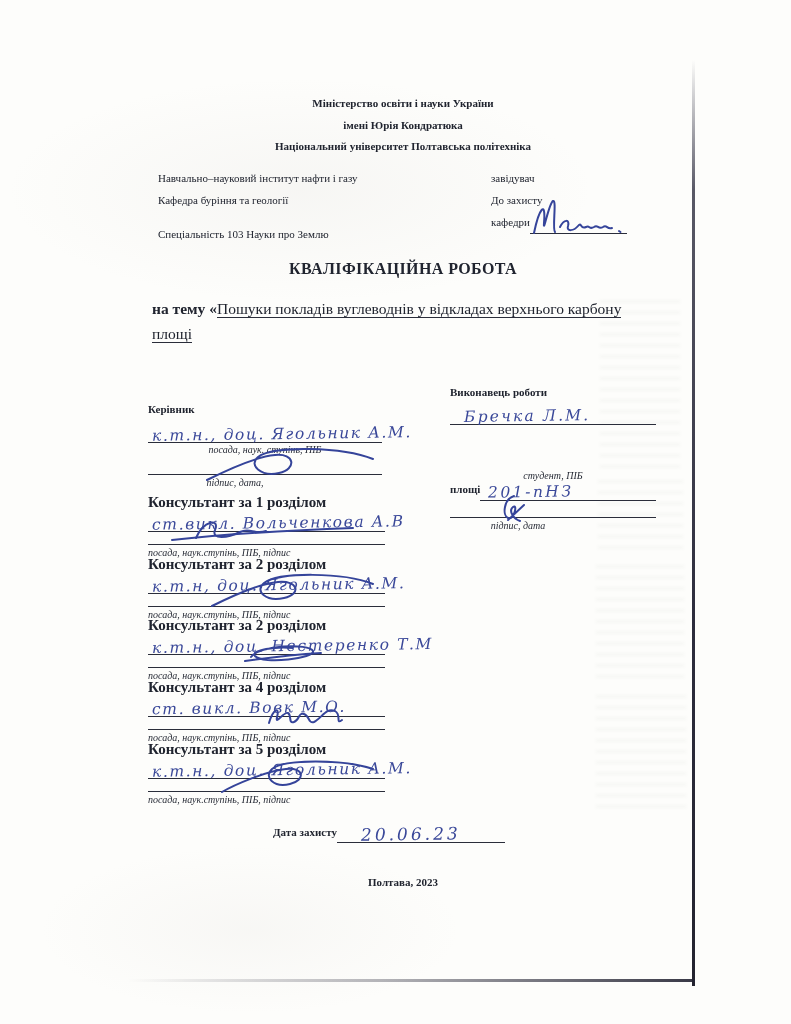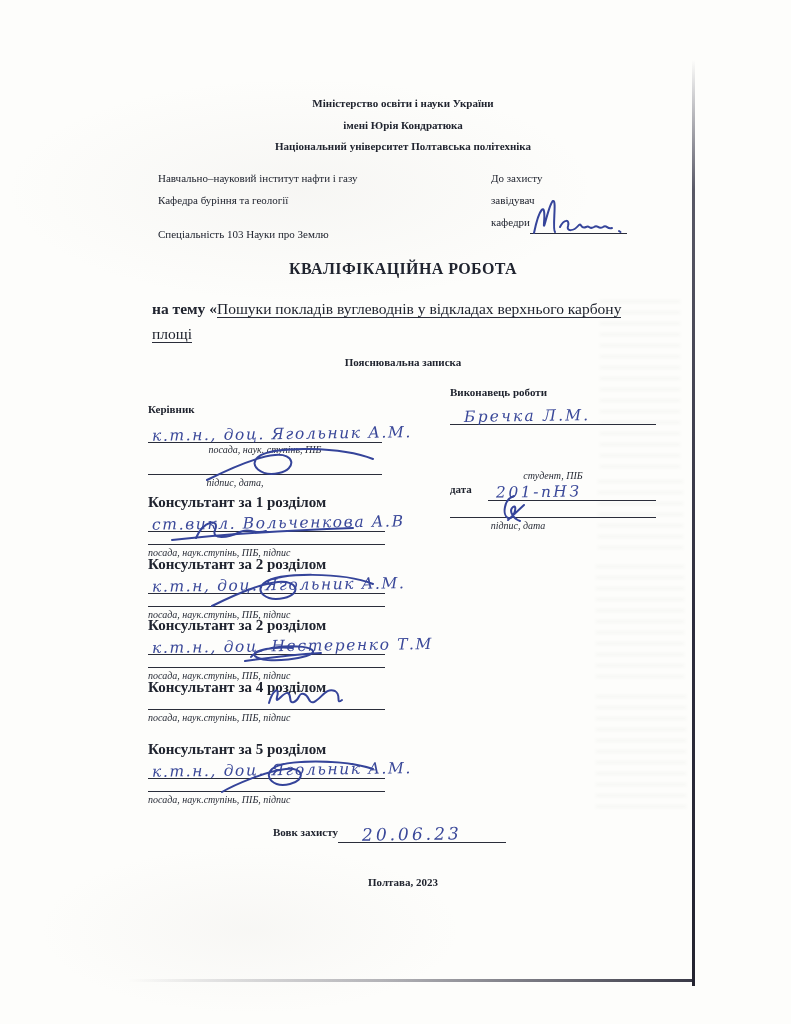--- a/index.html
+++ b/index.html
@@ -63,43 +63,42 @@
     <div>Національний університет Полтавська політехніка</div>
   </div>
 
   <div class="abs t15" style="left:158px;top:168px;width:340px;">
     <div>Навчально–науковий інститут нафти і газу</div>
     <div>Кафедра буріння та геології</div>
   </div>
   <div class="abs t15" style="left:158px;top:224px;width:360px;">Спеціальність 103 Науки про Землю</div>
 
   <div class="abs t15" style="left:491px;top:168px;width:175px;">
+    <div>завідувач</div>
     <div>До захисту</div>
-    <div>завідувач</div>
     <div class="row" style="margin-top:1px;">
       <span>кафедри</span>
       <span class="underl" style="display:inline-block;width:97px;height:19px;position:relative;">
         <svg class="sig" style="left:-6px;top:-17px;" width="108" height="40" viewBox="0 0 108 40">
           <path d="M10 36 C15 12 22 2 20 26 C19 38 25 6 29 4 C33 2 28 32 31 35"></path>
           <path d="M36 30 C40 22 46 22 44 29 C42 35 50 34 54 29 C58 24 56 33 62 30 C66 28 65 33 70 30 C74 27 74 33 79 30 C83 27 83 33 88 31"></path>
           <path d="M95 34 l1.5 1"></path>
         </svg>
       </span>
     </div>
   </div>
 
   <div class="abs center bold t16" style="left:110px;top:260px;width:586px;">КВАЛІФІКАЦІЙНА РОБОТА</div>
 
   <div class="abs" style="left:152px;top:296px;width:500px;font-size:15.5px;line-height:25px;">
     <div>
       <span class="bold">на тему «</span><span class="underl">Пошуки покладів вуглеводнів у відкладах верхнього карбону площі</span>
     </div>
   </div>
 
-  <div class="abs center bold t15" style="left:110px;top:352px;width:586px;">Пояснювальна записка</div>
 
   <div class="abs" style="left:148px;top:399px;width:234px;">
     <div class="bold t15">Керівник</div>
     <div class="fill-line" style="height:21px;">
       <span class="hand" style="position:absolute;left:4px;bottom:-1px;">к.т.н., доц. Ягольник А.М.</span>
     </div>
     <div class="caption center" style="padding-top:1px;">посада, наук. ступінь, ПІБ</div>
     <div class="fill-line" style="height:19px;">
       <svg class="sig" style="left:55px;top:-12px;" width="175" height="42" viewBox="0 0 175 42">
         <path d="M170 16 C140 4 70 2 55 14 C45 22 58 34 76 30 C94 26 92 10 72 12 C50 14 18 30 4 37"></path>
@@ -108,22 +107,22 @@
     <div class="caption" style="padding-top:2px;text-align:center;padding-right:60px;">підпис, дата,</div>
   </div>
 
   <div class="abs" style="left:450px;top:382px;width:206px;">
     <div class="bold t15">Виконавець роботи</div>
     <div class="fill-line" style="height:20px;">
       <span class="hand" style="position:absolute;left:14px;bottom:-1px;letter-spacing:2.2px;">Бречка Л.М.</span>
     </div>
     <div class="caption center" style="padding-top:1px;margin-top:44px;">студент, ПІБ</div>
     <div class="row" style="height:20px;">
-      <span class="bold t15">дата</span>
-      <span class="fill-line" style="flex:1;height:20px;margin-left:16px;">
+      <span class="bold t15">площі</span>
+      <span class="fill-line" style="flex:1;height:20px;">
         <span class="hand" style="position:absolute;left:8px;bottom:-1px;letter-spacing:2.5px;">201-пНЗ</span>
       </span>
     </div>
     <div class="fill-line" style="height:16px;">
       <svg class="sig" style="left:44px;top:-8px;" width="42" height="30" viewBox="0 0 42 30">
         <path d="M20 3 C10 6 8 22 14 25 C20 28 24 10 19 14 C14 18 20 26 26 28 M14 27 L30 12"></path>
       </svg>
     </div>
     <div class="caption" style="padding-top:2px;text-align:center;padding-right:70px;">підпис, дата</div>
   </div>
@@ -163,20 +162,23 @@
     <div class="fill-line c-sig">
       <svg class="sig" style="left:95px;top:-14px;" width="80" height="26" viewBox="0 0 80 26">
         <path d="M8 16 C16 4 66 2 70 10 C73 17 20 24 12 15 C7 9 34 5 50 7 M2 20 C30 16 60 13 78 12"></path>
       </svg>
     </div>
     <div class="caption c-caption">посада, наук.ступінь, ПІБ, підпис</div>
   </div>
 
   <div class="consultant" style="top:677px;">
     <div class="c-title">Консультант за 4 розділом</div>
+    <div class="fill-line c-name">
+        <span class="hand">ст. викл. Вовк М.О.</span>
+      </div>
     <div class="fill-line c-sig">
       <svg class="sig" style="left:115px;top:-16px;" width="85" height="28" viewBox="0 0 85 28">
         <path d="M6 22 C10 8 17 5 14 16 C12 25 21 10 25 12 C29 14 25 23 31 21 C37 19 35 11 41 13 C47 15 45 23 51 21 C59 17 63 6 72 10 C79 14 72 24 79 19"></path>
       </svg>
     </div>
     <div class="caption c-caption">посада, наук.ступінь, ПІБ, підпис</div>
   </div>
 
   <div class="consultant" style="top:739px;">
     <div class="c-title">Консультант за 5 розділом</div>
@@ -185,21 +187,21 @@
       </div>
     <div class="fill-line c-sig">
       <svg class="sig" style="left:70px;top:-22px;" width="160" height="38" viewBox="0 0 160 38">
         <path d="M155 12 C125 2 66 2 54 12 C45 20 56 31 72 27 C88 23 86 10 68 12 C48 14 16 28 4 35"></path>
       </svg>
     </div>
     <div class="caption c-caption">посада, наук.ступінь, ПІБ, підпис</div>
   </div>
 
   <div class="abs row" style="left:273px;top:820px;">
-    <span class="bold t15">Вовк захисту</span>
+    <span class="bold t15">Дата захисту</span>
     <span class="fill-line" style="width:168px;height:22px;">
       <span class="hand" style="position:absolute;left:24px;bottom:-2px;font-size:17px;letter-spacing:3px;">20.06.23</span>
     </span>
   </div>
 
   <div class="abs center bold t15" style="left:110px;top:872px;width:586px;">Полтава, 2023</div>
 
 </div>
 
 </body></html>

